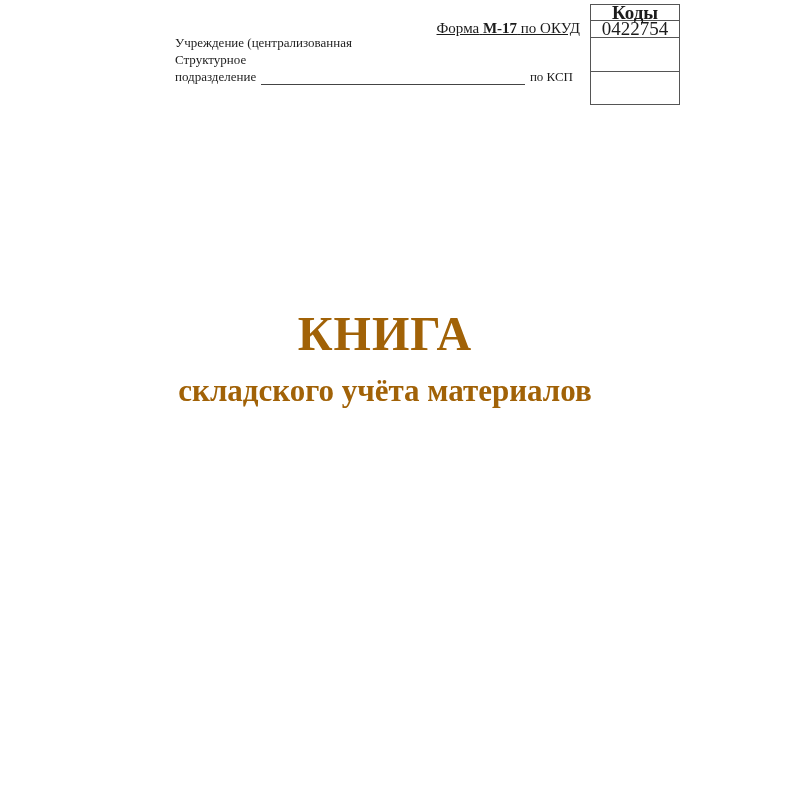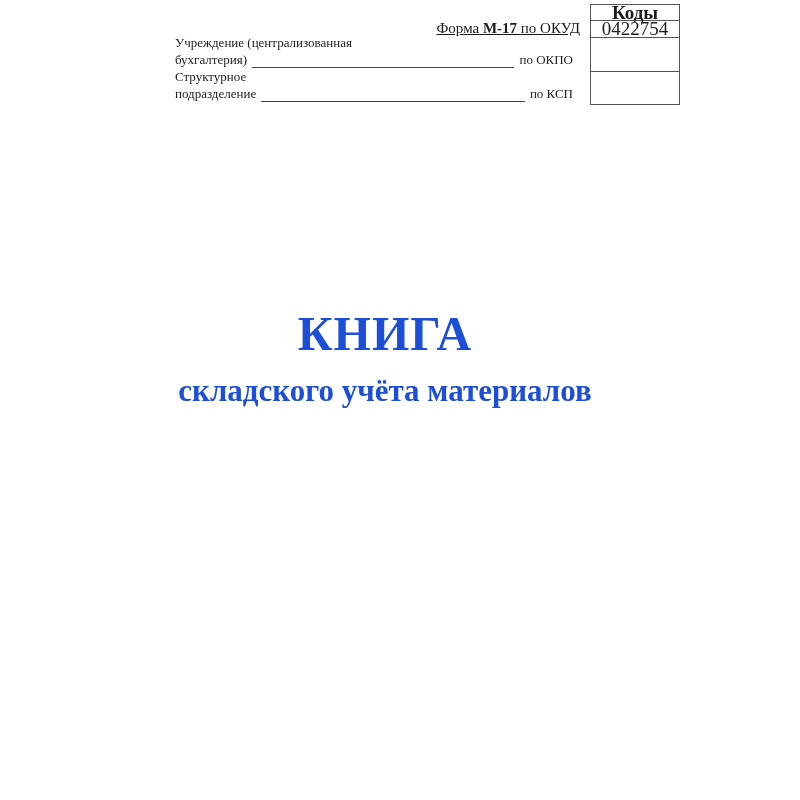--- a/index.html
+++ b/index.html
@@ -72,21 +72,21 @@
   .fill .code-label { white-space: nowrap; }
 
   
   .titles {
     position: absolute;
     top: 310px;
     left: 85px;
     width: 600px;
     text-align: center;
     font-weight: bold;
-    color: #1d4ed8;
+    color: #a16207;
   }
   .main-title {
     font-size: 48px;
     line-height: 1;
     margin: 0;
     letter-spacing: 1px;
   }
   .subtitle {
     font-size: 31px;
     line-height: 1;
@@ -128,25 +128,20 @@
       <td class="code-okpo"></td>
     </tr>
     <tr>
       <td class="code-ksp"></td>
     </tr>
   </tbody>
 </table>
 
 <div class="inst">
   <div class="row">Учреждение (централизованная</div>
-  <div class="fill">
-    <span class="label">бухгалтерия)</span>
-    <span class="blank"></span>
-    <span class="code-label">по ОКПО</span>
-  </div>
   <div class="row">Структурное</div>
   <div class="fill">
     <span class="label">подразделение</span>
     <span class="blank"></span>
     <span class="code-label">по КСП</span>
   </div>
 </div>
 
 <div class="titles">
   <div class="main-title">КНИГА</div>

